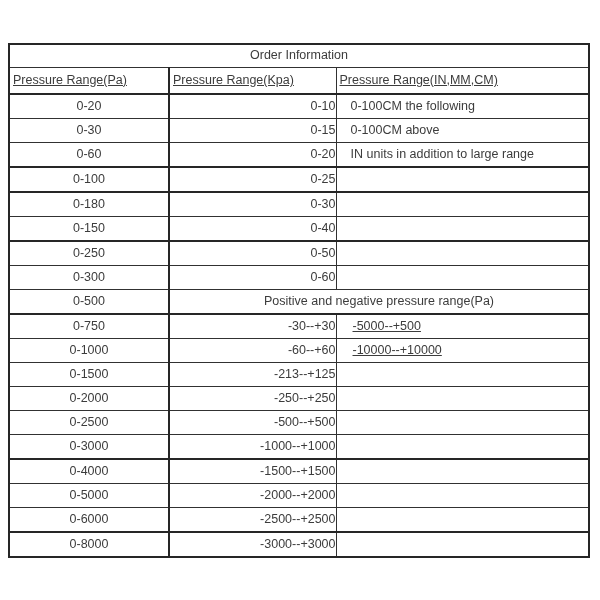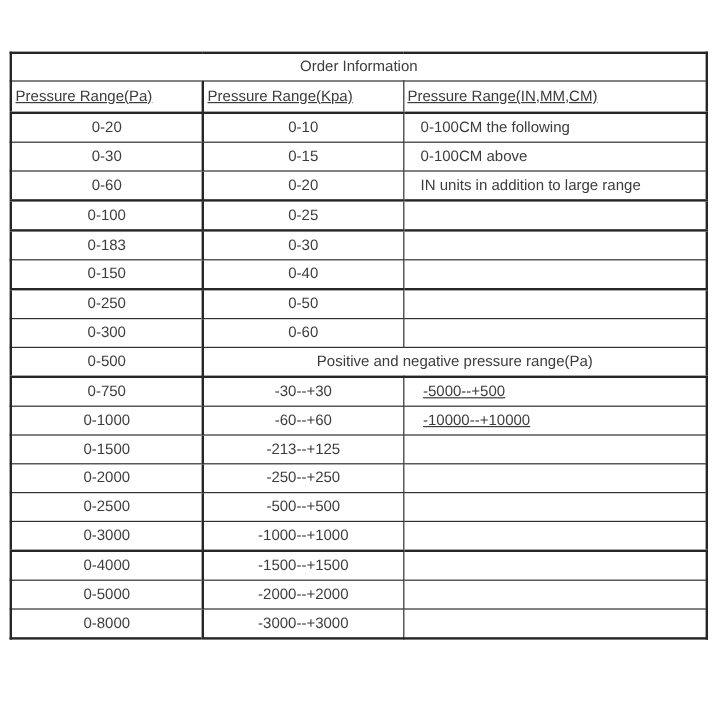--- a/index.html
+++ b/index.html
@@ -48,21 +48,21 @@
     height: 25px;
     text-align: left;
     padding-left: 3px;
     border-bottom: 2px solid #262626;
     text-decoration: underline;
   }
   td.col-pa {
     text-align: center;
     border-right: 2px solid #262626;
   }
-  td.col-kpa { text-align: center; }
+  td.col-kpa { text-align: right; }
   td.col-unit {
     text-align: left;
     padding-left: 14px;
   }
   td.col-unit.centered {
     text-align: left;
     padding-left: 16px;
     text-decoration: underline;
   }
   td.section-span { text-align: center; }
@@ -104,21 +104,21 @@
       <td class="col-pa">0-60</td>
       <td class="col-kpa">0-20</td>
       <td class="col-unit">IN units in addition to large range</td>
     </tr>
     <tr class="thick-bottom">
       <td class="col-pa">0-100</td>
       <td class="col-kpa">0-25</td>
       <td class="col-unit"></td>
     </tr>
     <tr>
-      <td class="col-pa">0-183</td>
+      <td class="col-pa">0-180</td>
       <td class="col-kpa">0-30</td>
       <td class="col-unit"></td>
     </tr>
     <tr class="thick-bottom">
       <td class="col-pa">0-150</td>
       <td class="col-kpa">0-40</td>
       <td class="col-unit"></td>
     </tr>
     <tr>
       <td class="col-pa">0-250</td>
@@ -169,20 +169,25 @@
     <tr>
       <td class="col-pa">0-4000</td>
       <td class="col-kpa">-1500--+1500</td>
       <td class="col-unit"></td>
     </tr>
     <tr>
       <td class="col-pa">0-5000</td>
       <td class="col-kpa">-2000--+2000</td>
       <td class="col-unit"></td>
     </tr>
+    <tr class="thick-bottom">
+      <td class="col-pa">0-6000</td>
+      <td class="col-kpa">-2500--+2500</td>
+      <td class="col-unit"></td>
+    </tr>
     <tr>
       <td class="col-pa">0-8000</td>
       <td class="col-kpa">-3000--+3000</td>
       <td class="col-unit"></td>
     </tr>
   </tbody>
     </table>
 </div>
 
 </body></html>

